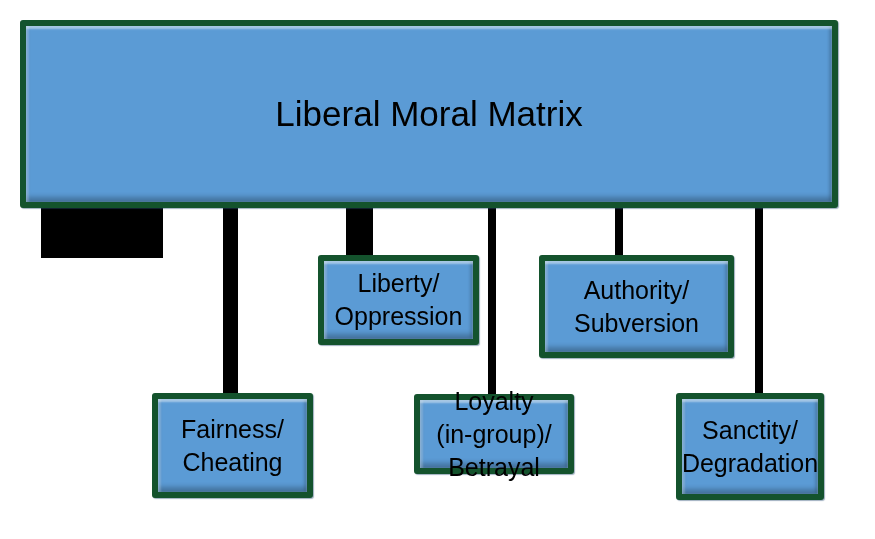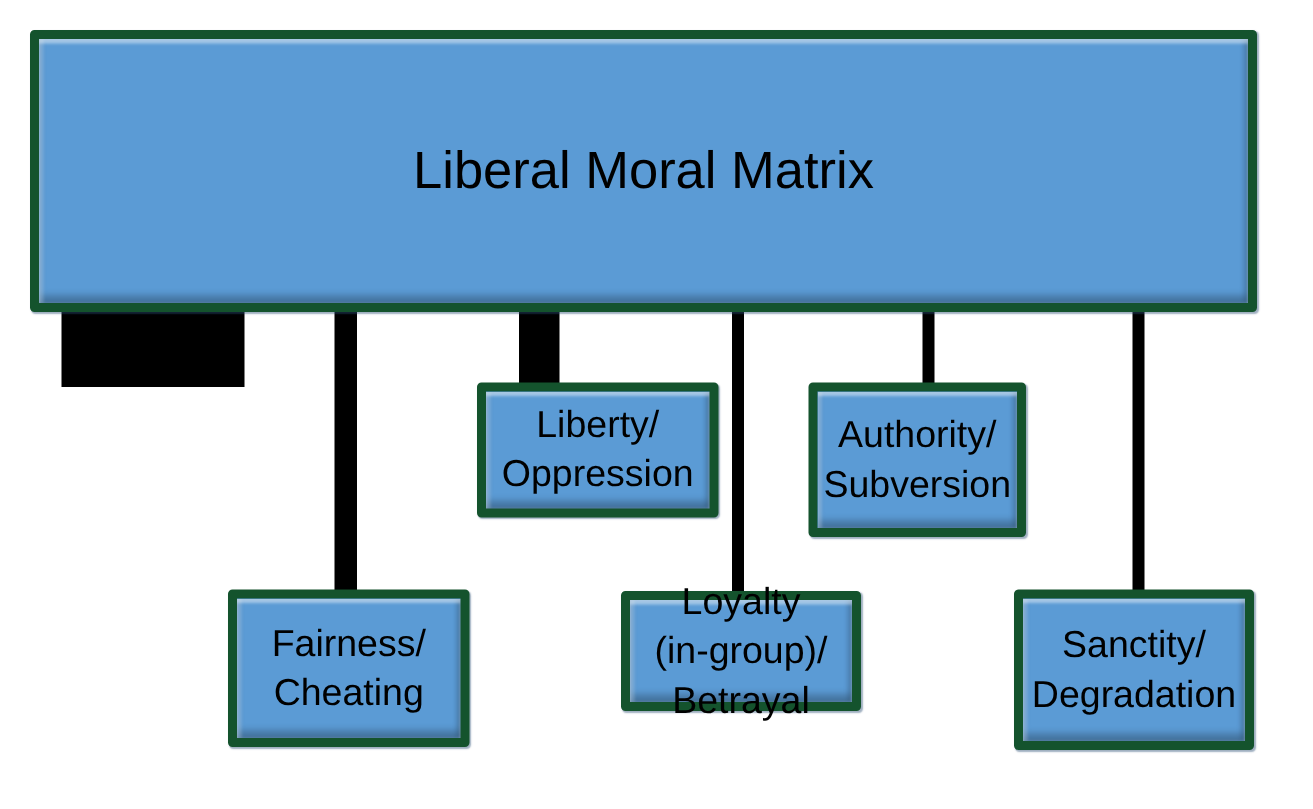--- a/index.html
+++ b/index.html
@@ -38,24 +38,24 @@
   }
   .conn-care     {left:41px;  top:206px; height:52px;}
   .conn-fairness {left:223px; top:206px; height:190px;}
   .conn-liberty  {left:346px; top:206px; height:53px;}
   .conn-loyalty  {left:488px; top:206px; height:191px;}
   .conn-authority{left:615px; top:206px; height:52px;}
   .conn-sanctity {left:755px; top:206px; height:190px;}
 
   .node-care     {left:21px;  top:254px; width:159px; height:104px;}
   .node-liberty  {left:278px; top:255px; width:161px; height:90px;margin-left:40px;}
-  .node-authority{left:539px; top:255px; width:145px; height:103px;}
+  .node-authority{left:539px; top:255px; width:195px; height:103px;}
   .node-fairness {left:152px; top:393px; width:161px; height:105px;}
   .node-loyalty  {left:414px; top:394px; width:160px; height:80px;}
-  .node-sanctity {left:676px; top:393px; width:160px; height:107px;}
+  .node-sanctity {left:676px; top:393px; width:148px; height:107px;}
 </style>
 </head>
 <body>
 
 <div class="canvas">
 
   <div class="connector conn-care" style="width: 122px;"></div>
   <div class="connector conn-fairness" style="width: 15px;"></div>
   <div class="connector conn-liberty" style="width: 27px;"></div>
   <div class="connector conn-loyalty" style="width: 8px;"></div>

